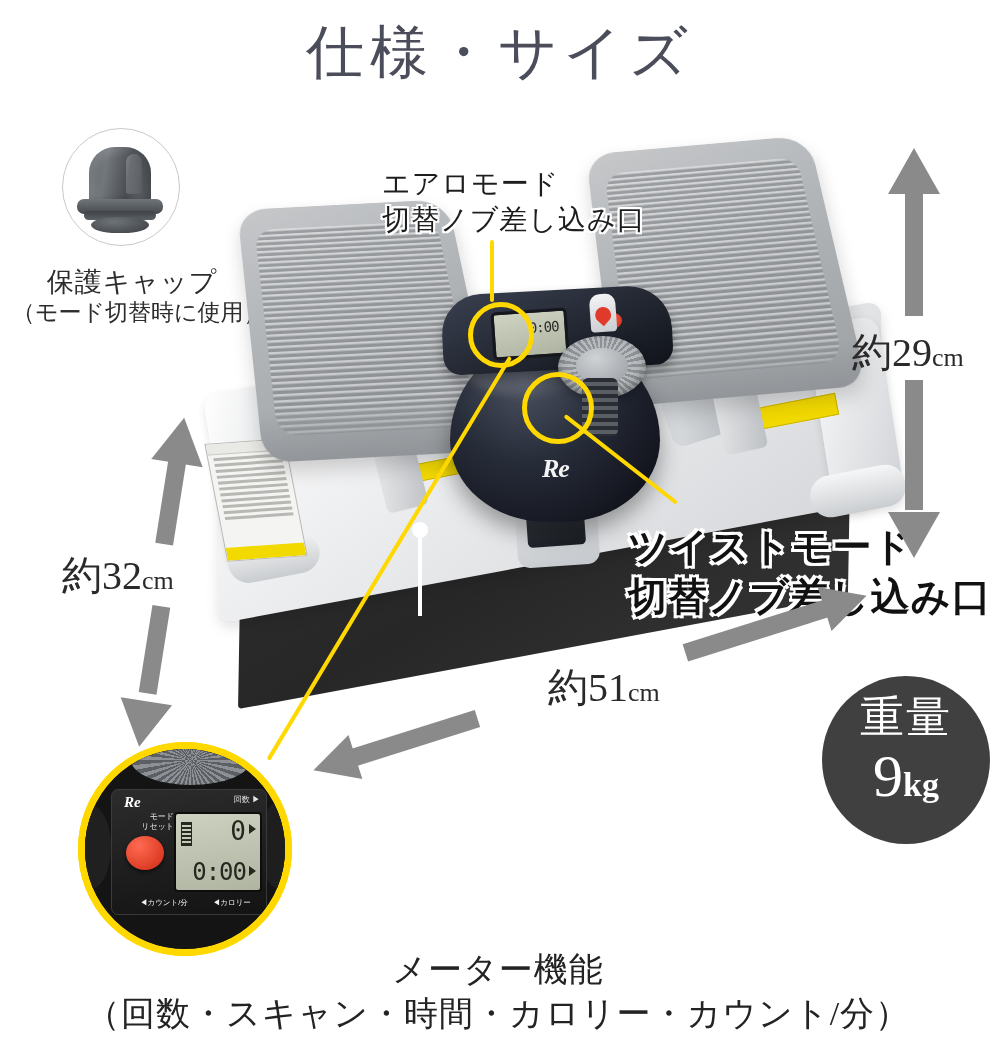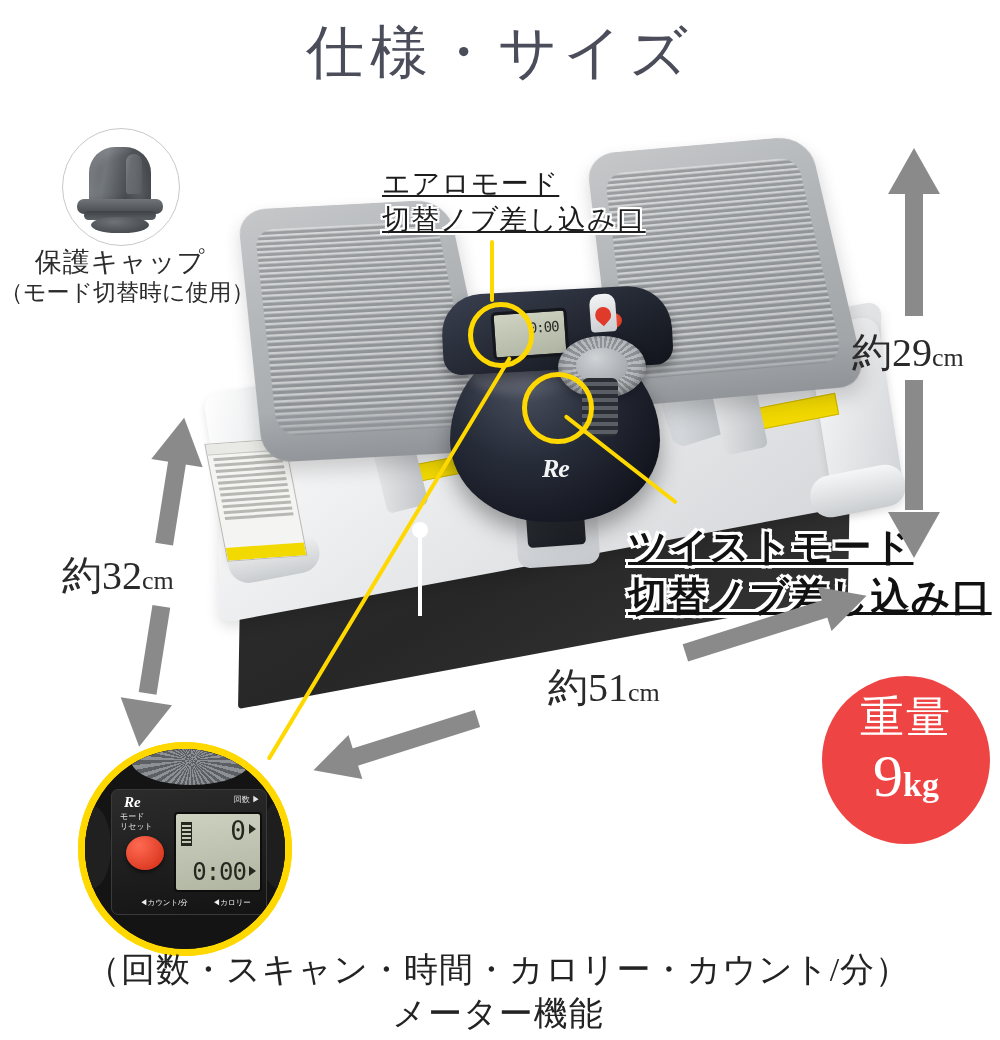--- a/index.html
+++ b/index.html
@@ -55,24 +55,25 @@
     position:absolute;left:21px;top:82px;
     width:72px;height:9px;border-radius:5px;
     background:linear-gradient(180deg,#3e4247,#5b6065);
   }
   .cap-base{
     position:absolute;left:28px;top:88px;
     width:58px;height:16px;border-radius:50%/56%;
     background:radial-gradient(ellipse at 40% 30%,#6e7378,#3a3e43);
   }
   .cap-label{
-    margin-top:0;width:240px;margin-left:-62px;
+    margin-top:20px;width:240px;margin-left:-62px;
     text-align:center;color:#2c2c2c;
     font-size:27px;line-height:1.22;letter-spacing:1px;
     white-space:nowrap;
+    padding-left:12px;
   }
   .cap-label .sub{font-size:23px;letter-spacing:0px;}
 
   
   .machine{position:absolute;left:120px;top:140px;width:800px;height:620px;}
 
   .mat{
     position:absolute;left:120px;top:280px;
     width:610px;height:232px;
     background:linear-gradient(160deg,#2e2e2e 0%,#272727 55%,#333333 100%);
@@ -294,21 +295,21 @@
     right:0;top:0;border-top:23px solid transparent;border-bottom:23px solid transparent;
     border-left:44px solid #8a8a8a;
   }
   .label-51{
     position:absolute;left:548px;top:660px;font-size:40px;color:#2a2a2a;white-space:nowrap;
   }
   .unit{font-size:26px;letter-spacing:0;}
 
   
   .callout{
-    position:absolute;color:#1d1d1d;line-height:1.28;white-space:nowrap;text-decoration:underline;
+    position:absolute;color:#1d1d1d;line-height:1.28;white-space:nowrap;
   }
   .callout-aero{
     left:382px;top:166px;font-size:28px;letter-spacing:1px;
     color:#1d1d1d;
     text-shadow:
       2px 0 0 #fff,-2px 0 0 #fff,0 2px 0 #fff,0 -2px 0 #fff,
       2px 2px 0 #fff,-2px 2px 0 #fff,2px -2px 0 #fff,-2px -2px 0 #fff;
   }
   .callout-twist{
     left:628px;top:522px;font-size:39px;letter-spacing:1px;font-weight:bold;
@@ -349,21 +350,21 @@
   .mc-panel{
     position:absolute;left:26px;top:40px;width:154px;height:124px;border-radius:7px;
     background:linear-gradient(170deg,#2c2c2c,#131313);
     border:1px solid #3a3a3a;
   }
   .mc-logo{
     position:absolute;left:12px;top:4px;color:#fff;font-size:15px;font-style:italic;
     font-weight:bold;font-family:"Liberation Serif",serif;
   }
   .mc-modelabel{
-    position:absolute;left:8px;top:22px;width:54px;text-align:left;color:#e8e8e8;
+    position:absolute;left:8px;top:22px;width:54px;text-align:right;color:#e8e8e8;
     font-size:8px;line-height:1.28;font-family:"Liberation Sans",sans-serif;
   }
   .mc-modelabel .r{ text-decoration:none; }
   .mc-count{
     position:absolute;right:6px;top:4px;color:#e6e6e6;font-size:8px;
     font-family:"Liberation Sans",sans-serif;
   }
   .mc-redbtn{
     position:absolute;left:14px;top:46px;width:38px;height:34px;border-radius:50%;
     background:radial-gradient(ellipse at 34% 28%,#ff6a52,#d12a12);
@@ -408,21 +409,21 @@
     background:#1e1e1e;
   }
   .meter-caption{
     position:absolute;left:-20px;top:206px;width:880px;text-align:center;
     font-size:34px;color:#232323;line-height:1.3;letter-spacing:1px;white-space:nowrap;
   }
 
   
   .weight{
     position:absolute;left:822px;top:676px;width:168px;height:168px;border-radius:50%;
-    background:#ef4444;color:#ffffff;text-align:center;
+    background:#404040;color:#ffffff;text-align:center;
   }
   .weight .w-top{
     font-size:44px;letter-spacing:2px;margin-top:20px;line-height:1;
   }
   .weight .w-num{
     font-size:60px;line-height:1;margin-top:6px;
   }
   .weight .w-unit{font-size:34px;font-weight:bold;}
 </style>
 </head>
@@ -584,18 +585,18 @@
         </div>
         <div class="mc-bottom">
           <span>◀カウント/分</span>
           <span>◀カロリー</span>
           <span>カロリー▶</span>
           <span>時間▶</span>
         </div>
       </div>
     </div>
     <div class="meter-caption">
+      <div>メーター機能</div>
       <div>（回数・スキャン・時間・カロリー・カウント/分）</div>
-      <div>メーター機能</div>
     </div>
   </div>
 
 </div>
 
 </body></html>

